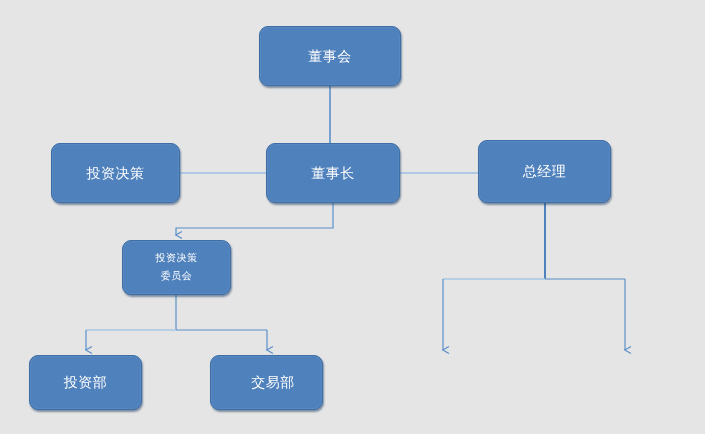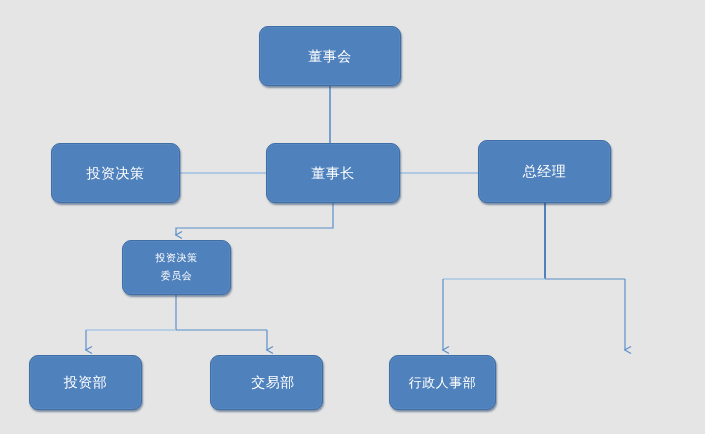--- a/index.html
+++ b/index.html
@@ -105,18 +105,15 @@
   </div>
 
   <div class="node" style="left:29px; top:355px; width:113px; height:55px;justify-content:center;">
     <span class="node-label">投资部</span>
   </div>
 
   <div class="node" style="left:210px; top:355px; width:113px; height:55px;padding-left:13px;">
     <span class="node-label">交易部</span>
   </div>
 
-  <div class="node" style="left:389px; top:355px; width:107px; height:55px; font-size:13px;">
-    <span class="node-label">行政人事部</span>
-  </div>
 
 
 </div>
 
 </body></html>

